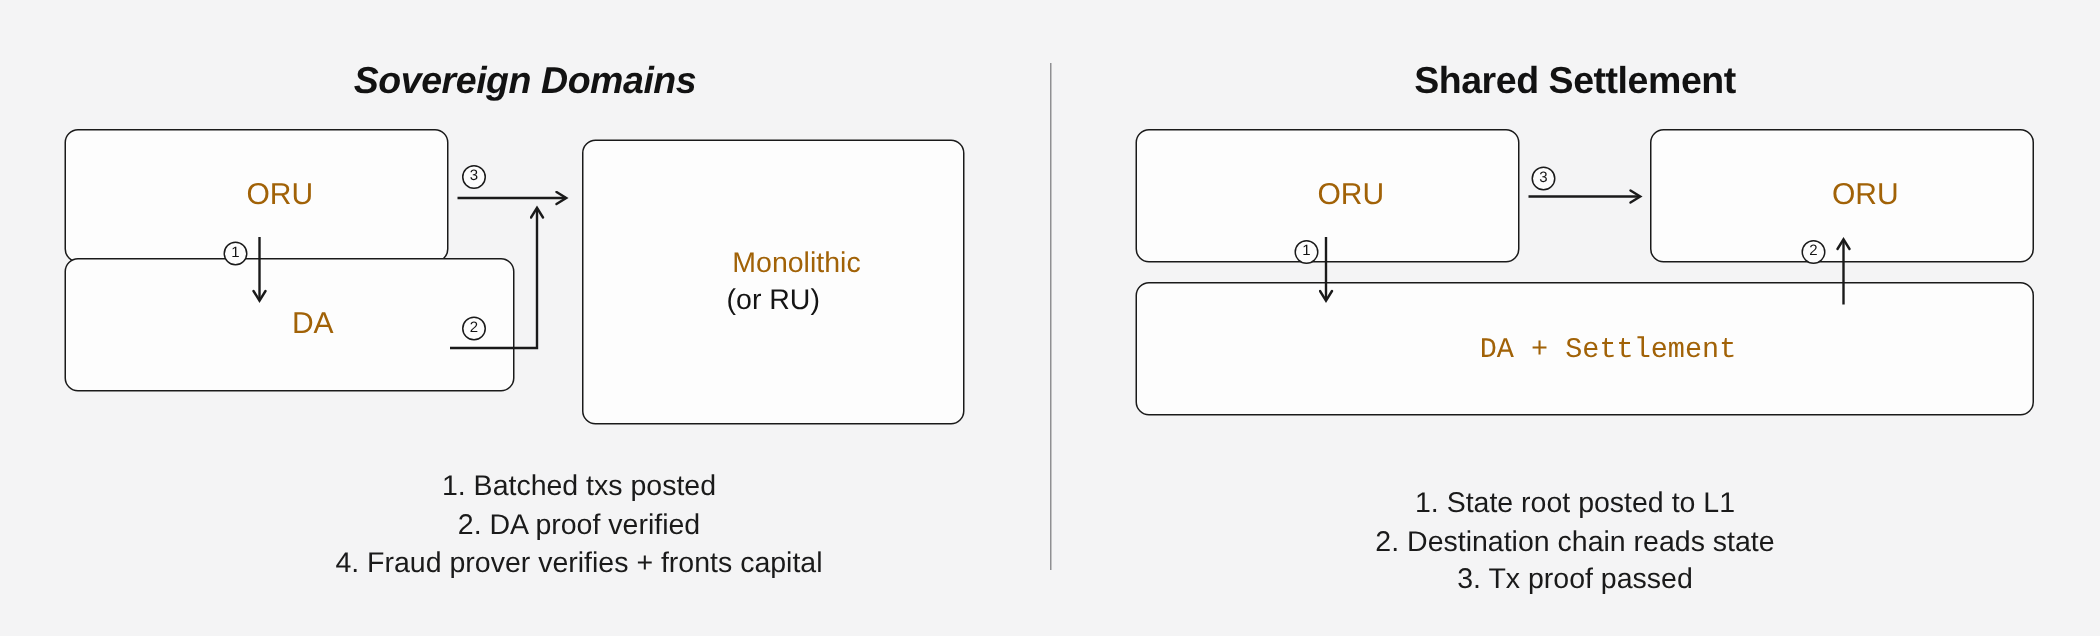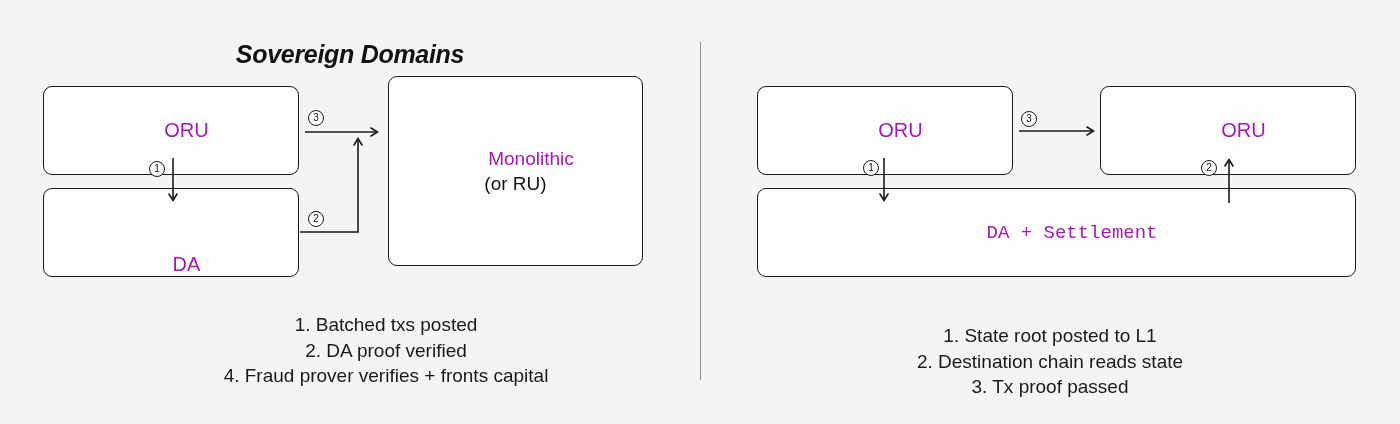--- a/index.html
+++ b/index.html
@@ -36,21 +36,21 @@
     border-radius: 9px;
     display: flex;
     flex-direction: column;
     align-items: center;
     justify-content: center;
     box-sizing: border-box;
     z-index: 1;
   }
   .box-label {
     font-size: 20px;
-    color: #a21caf;
+    color: #a16207;
     margin-left: 31px;
   }
   .box-label.mid { font-size: 19px; }
   .box-sublabel {
     font-size: 19px;
     color: #141414;
     margin-top: 3px;
   }
 
   .arrows-layer {
@@ -102,30 +102,31 @@
   }
   .captions.left { left: 0; padding-left: 36px; }
   .captions.right { left: 700px; margin-top: 11px; }
 </style>
 </head>
 <body>
 
 <div class="stage">
 
   <div class="panel-title left">Sovereign Domains</div>
+  <div class="panel-title right">Shared Settlement</div>
 
   <div class="divider"></div>
 
   <div class="box" style="left:43px; top:86px; width:256px; height:89px;">
     <span class="box-label">ORU</span>
   </div>
-  <div class="box" style="left:43px; top:188px; width:256px; height:89px;justify-content:flex-end;">
+  <div class="box" style="left:43px; top:172px; width:300px; height:89px;">
     <span class="box-label">DA</span>
   </div>
-  <div class="box" style="left:388px; top:76px; width:255px; height:190px;">
+  <div class="box" style="left:388px; top:93px; width:255px; height:190px;">
     <span class="box-label mid">Monolithic</span>
     <span class="box-sublabel">(or RU)</span>
   </div>
 
   <div class="box" style="left:757px; top:86px; width:256px; height:89px;">
     <span class="box-label">ORU</span>
   </div>
   <div class="box" style="left:1100px; top:86px; width:256px; height:89px;">
     <span class="box-label">ORU</span>
   </div>

